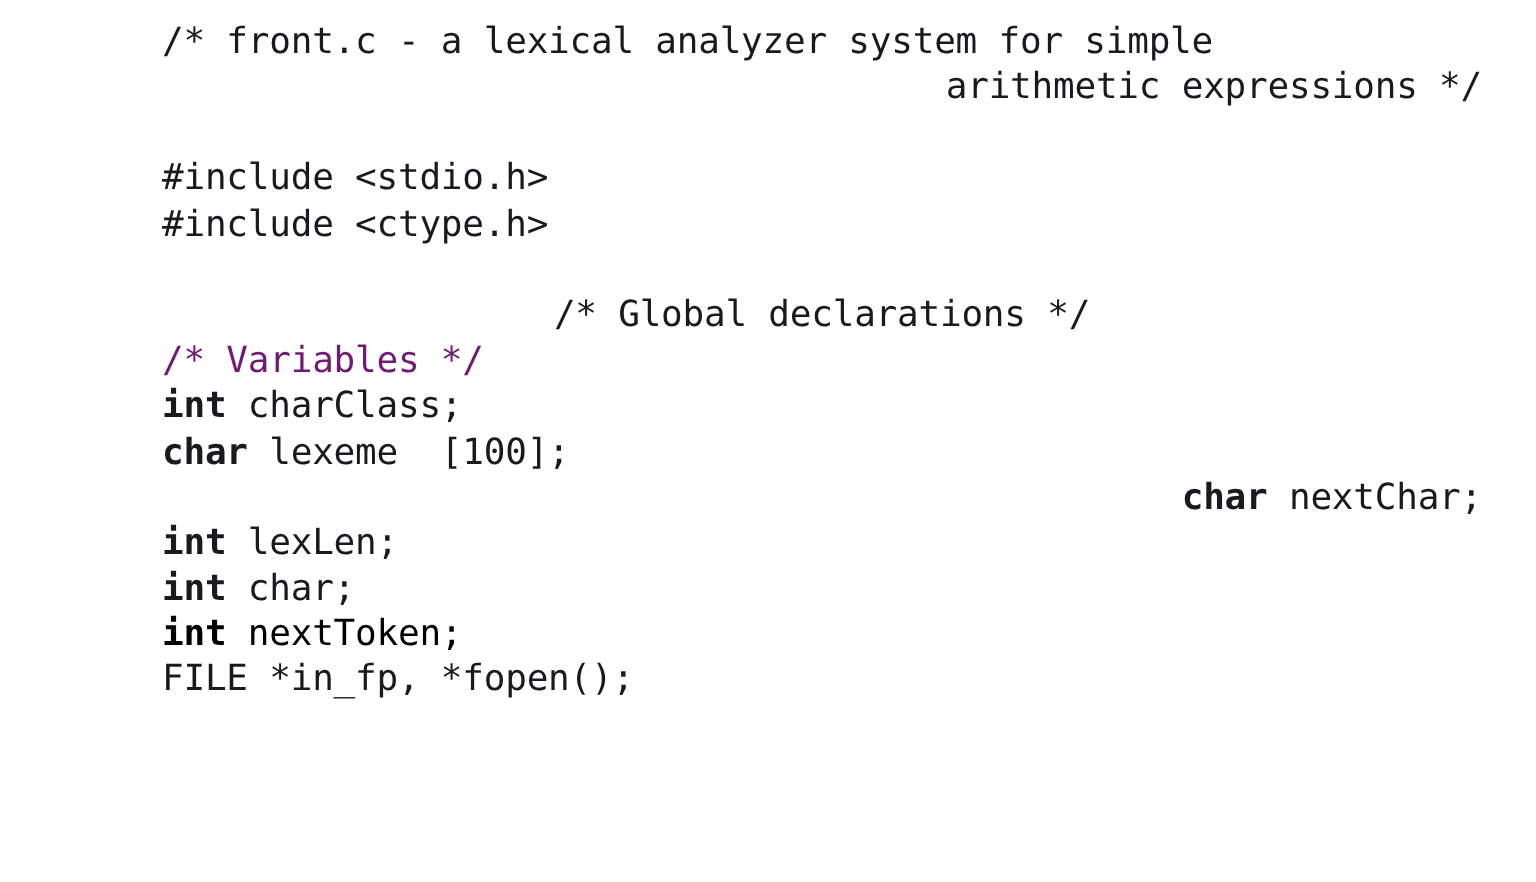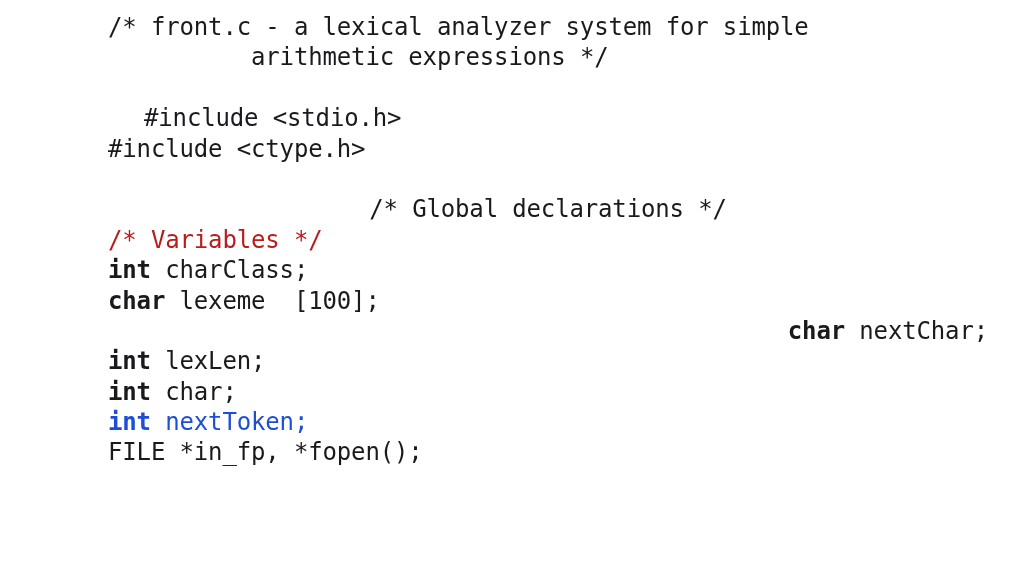--- a/index.html
+++ b/index.html
@@ -51,28 +51,28 @@
   .plain {
     font-weight: normal;
   }
 </style>
 </head>
 <body>
 
 <div id="slide" style="background: rgb(255, 255, 255);">
   <div id="code-listing">
       <div class="code-line" style="color: rgb(26, 26, 30);"><span class="plain"></span><span class="plain">/* front.c - a lexical analyzer system for simple</span></div>
-      <div class="code-line" style="color: rgb(26, 26, 30);"><span class="plain">          </span><span class="plain">arithmetic expressions */</span></div>
+      <div class="code-line" style="color: rgb(26, 26, 30); text-align: right;"><span class="plain">          </span><span class="plain">arithmetic expressions */</span></div>
       <div class="code-line blank"><span class="plain"></span><span class="plain"></span></div>
-      <div class="code-line" style="color: rgb(26, 26, 30); margin-left: 36px;"><span class="plain"></span><span class="plain">#include &lt;stdio.h&gt;</span></div>
+      <div class="code-line" style="color: rgb(26, 26, 30);"><span class="plain"></span><span class="plain">#include &lt;stdio.h&gt;</span></div>
       <div class="code-line" style="color: rgb(26, 26, 30);"><span class="plain"></span><span class="plain">#include &lt;ctype.h&gt;</span></div>
       <div class="code-line blank"><span class="plain"></span><span class="plain"></span></div>
       <div class="code-line" style="color: rgb(26, 26, 30); text-align: center;"><span class="plain"></span><span class="plain">/* Global declarations */</span></div>
-      <div class="code-line" style="color: #b91c1c;"><span class="plain"></span><span class="plain">/* Variables */</span></div>
+      <div class="code-line" style="color: #701a75;"><span class="plain"></span><span class="plain">/* Variables */</span></div>
       <div class="code-line" style="color: rgb(26, 26, 30);"><span class="plain"></span><span class="kw">int</span><span class="plain"> charClass;</span></div>
       <div class="code-line" style="color: rgb(26, 26, 30);"><span class="plain"></span><span class="kw">char</span><span class="plain"> lexeme  [100];</span></div>
       <div class="code-line" style="color: rgb(26, 26, 30); text-align: right;"><span class="plain"></span><span class="kw">char</span><span class="plain"> nextChar;</span></div>
       <div class="code-line" style="color: rgb(26, 26, 30);"><span class="plain"></span><span class="kw">int</span><span class="plain"> lexLen;</span></div>
       <div class="code-line" style="color: rgb(26, 26, 30);"><span class="plain"></span><span class="kw">int</span><span class="plain"> char;</span></div>
-      <div class="code-line" style="color: #1d4ed8;"><span class="plain"></span><span class="kw">int</span><span class="plain"> nextToken;</span></div>
+      <div class="code-line" style="color: #000000;"><span class="plain"></span><span class="kw">int</span><span class="plain"> nextToken;</span></div>
       <div class="code-line" style="color: rgb(26, 26, 30);"><span class="plain"></span><span class="plain">FILE *in_fp, *fopen();</span></div>
     </div>
 </div>
 
 </body></html>

